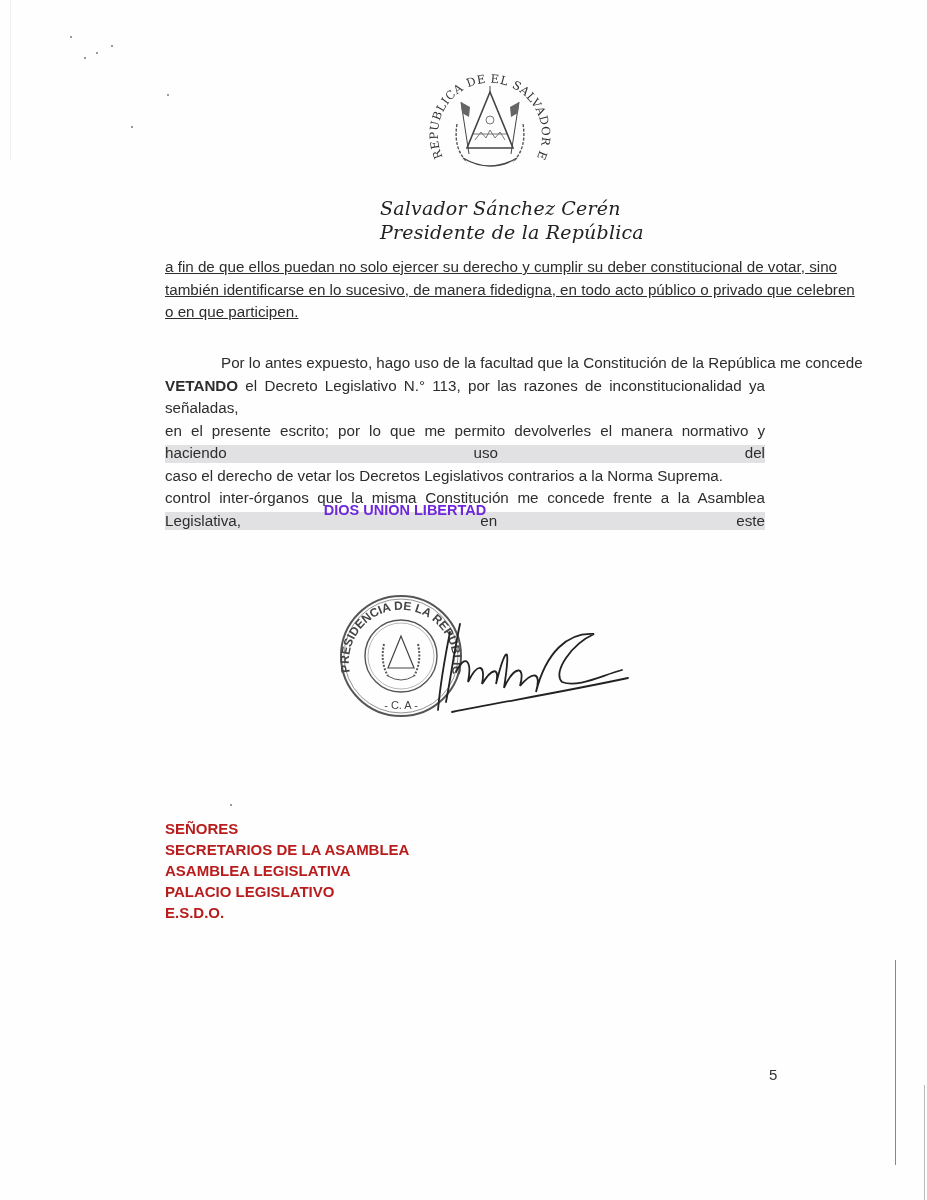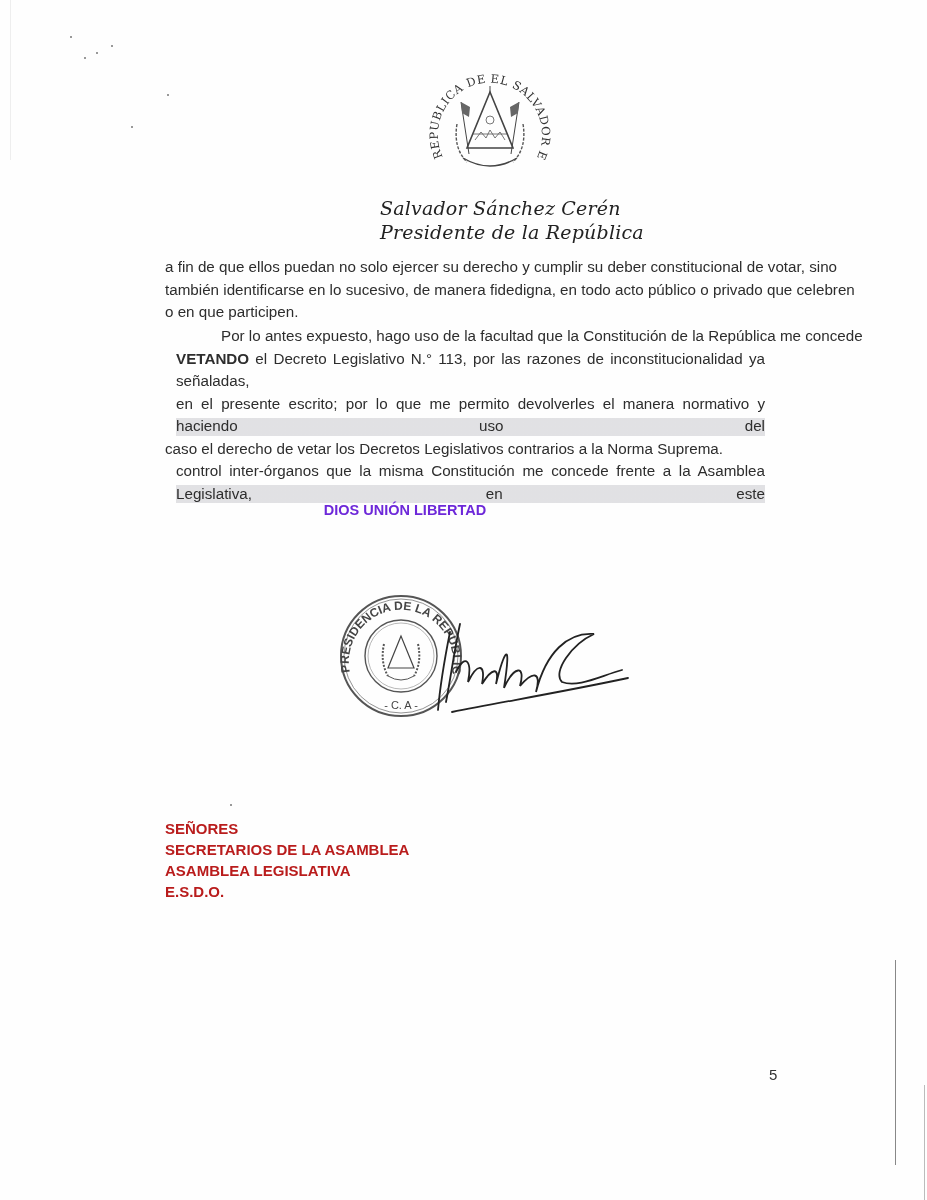--- a/index.html
+++ b/index.html
@@ -15,24 +15,24 @@
 
   .letterhead { position: absolute; left: 380px; top: 62px; width: 220px; text-align: center; }
   .seal { width: 134px; height: 134px; margin: 0 auto; display: block; }
   .president-name, .president-title {
     font-family: "DejaVu Serif", serif; font-style: italic; font-size: 19px; color: #222;
     white-space: nowrap; letter-spacing: 0.2px; line-height: 24px;
   }
   .president-name { margin-top: 0px; }
 
   .body-text { position: absolute; left: 165px; width: 600px; font-size: 15.2px; line-height: 22.5px; color: #2d2d2d; }
-  .p1 { top: 256px; }
-  .p2 { top: 325px; text-align: justify; }
+  .p1 { top: 256px; text-decoration: underline; }
+  .p2 { top: 352px; text-align: justify; }
   .p1 .line, .p2 .line { display: block; white-space: nowrap; }
-  .p2 .line.just { text-align: justify; text-align-last: justify; white-space: normal; margin-left: 11px; }
+  .p2 .line.just { text-align: justify; text-align-last: justify; white-space: normal; }
   .indent { padding-left: 56px; }
   .bold { font-weight: bold; }
   .highlight { background: linear-gradient(to bottom, transparent 55%, rgba(150,150,160,0.28) 55%, rgba(150,150,160,0.28) 95%, transparent 95%); }
 
   .motto { position: absolute; top: 502px; left: 0; width: 794px; text-align: center; font-weight: bold; font-size: 14.5px; color: #6d28d9; }
   .motto span { position: relative; left: 8px; }
 
   .stamp-sig { position: absolute; left: 332px; top: 592px; width: 300px; height: 130px; }
 
   .addressee { position: absolute; left: 165px; top: 818px; font-weight: bold; font-size: 15px; line-height: 21px; color: #b91c1c; }
@@ -111,17 +111,18 @@
       <path d="M52 52 Q48 70 56 84 M86 52 Q90 70 82 84" fill="none" stroke="#555" stroke-width="2" stroke-dasharray="2 1.5"></path>
       <path d="M56 84 Q69 92 82 84" fill="none" stroke="#555" stroke-width="1"></path>
       <path d="M118 40 C 112 70, 108 95, 106 118 M 128 32 C 122 60, 118 90, 114 110 M 124 80 C 134 60, 140 70, 136 90 C 146 70, 154 72, 150 92 C 160 76, 168 74, 164 92 C 172 60, 180 44, 172 96 C 182 74, 194 72, 188 94 C 200 80, 210 78, 204 100 C 214 60, 236 40, 262 42 C 240 52, 220 80, 230 90 C 246 96, 268 84, 290 78 M 120 120 C 170 110, 230 100, 296 86" fill="none" stroke="#222" stroke-width="1.8" stroke-linecap="round"></path>
     </svg>
   </div>
 
   <div class="addressee">
     <div>SEÑORES</div>
     <div>SECRETARIOS DE LA ASAMBLEA</div>
     <div>ASAMBLEA LEGISLATIVA</div>
+    <div>PALACIO LEGISLATIVO</div>
     <div>E.S.D.O.</div>
   </div>
 
   <div class="page-number">5</div>
 </div>
 
 </body></html>

